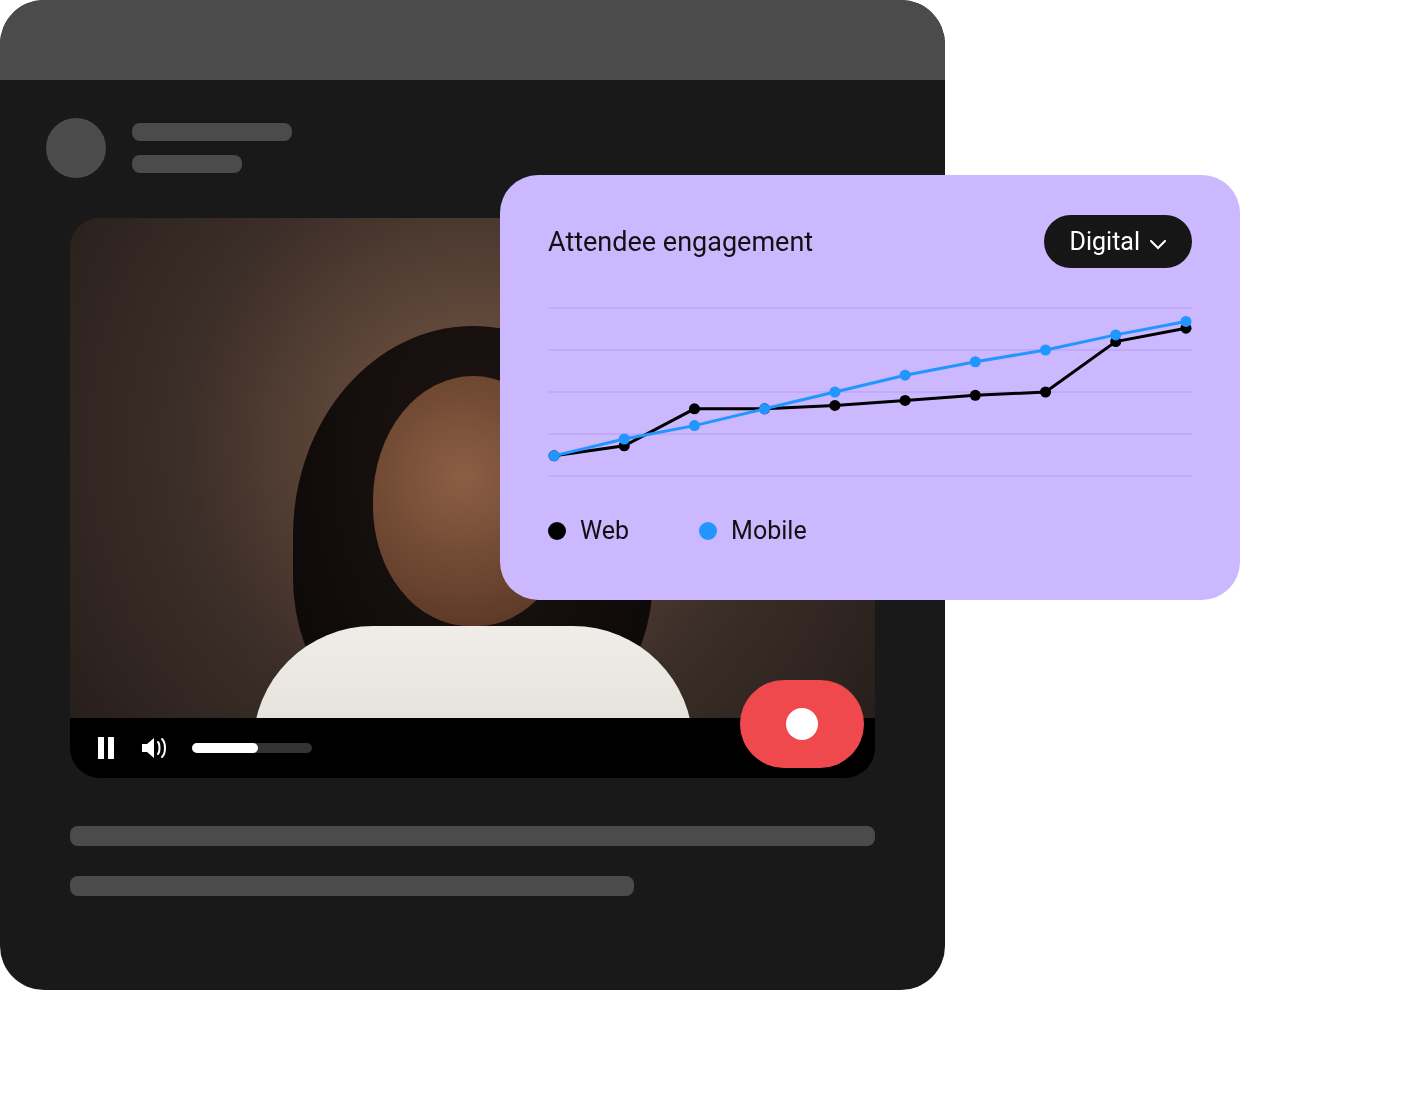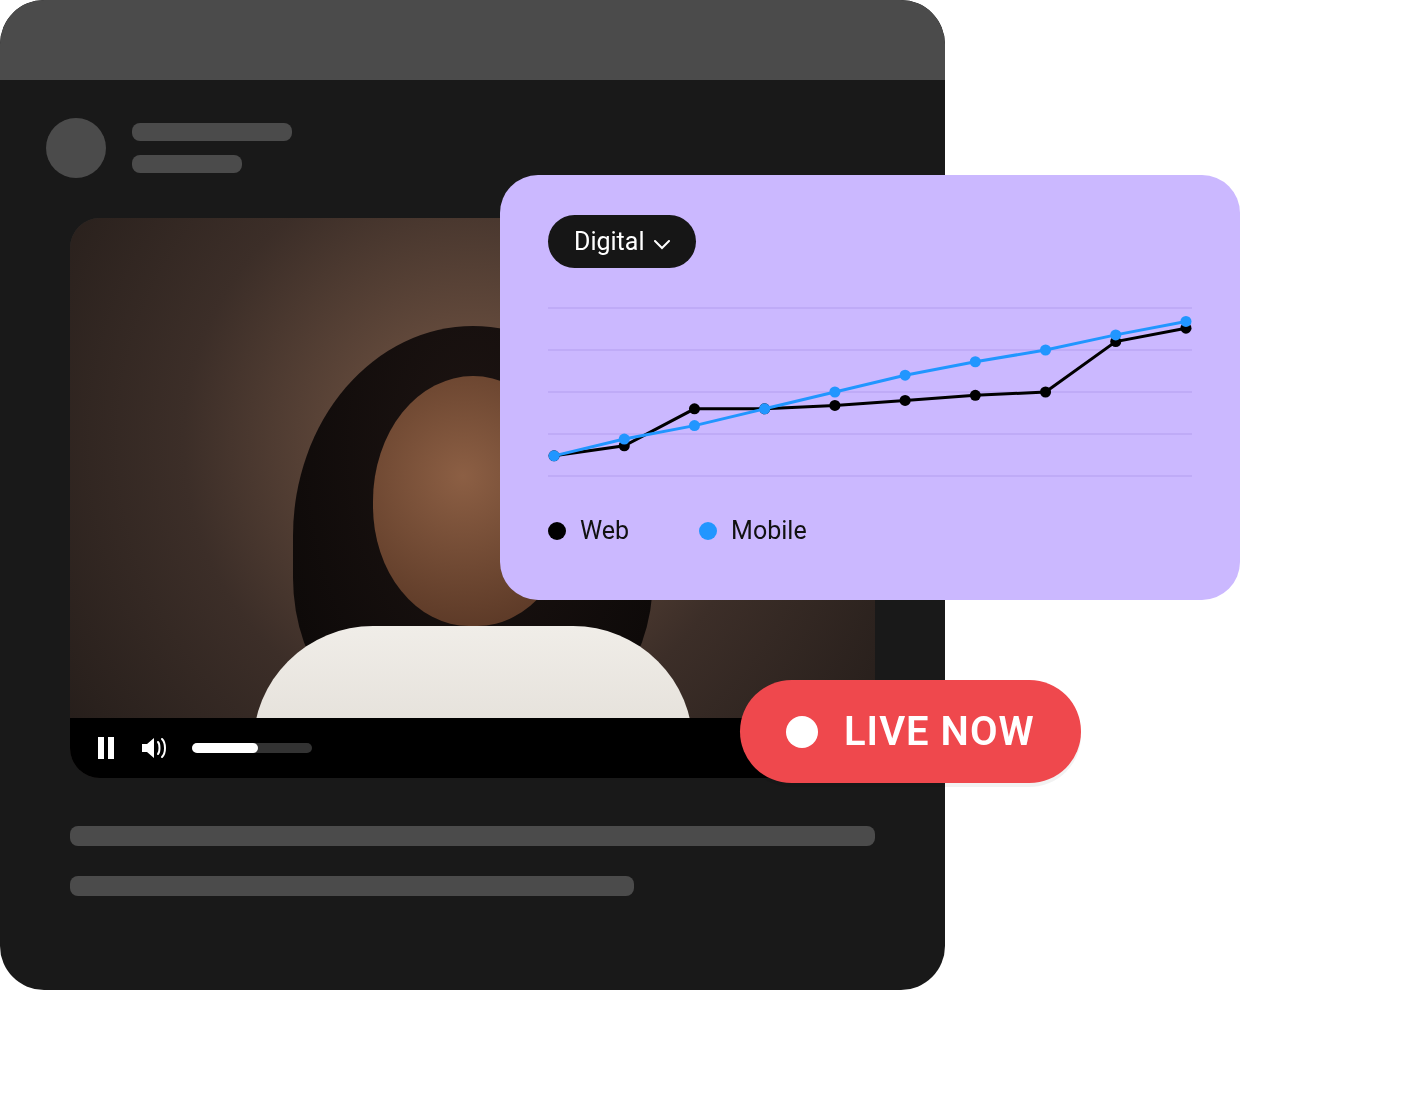--- a/index.html
+++ b/index.html
@@ -183,20 +183,21 @@
   </div>
 
   <div class="card-body-lines">
     <div class="skel body1"></div>
     <div class="skel body2"></div>
   </div>
 </div>
 
 <div class="chart-card">
   <div class="chart-head">
+    <div class="chart-title">Attendee engagement</div>
     <div class="pill">
       <span>Digital</span>
       <span class="chevron">
         <svg width="16" height="10" viewBox="0 0 16 10">
             <path d="M1 1l7 7 7-7" stroke="#fff" stroke-width="2" fill="none" stroke-linecap="round"></path>
           </svg>
       </span>
     </div>
   </div>
 
@@ -239,14 +240,13 @@
     </span>
     <span style="display:flex;align-items:center;gap:14px">
       <span class="dot mobile"></span>
       <span>Mobile</span>
     </span>
   </div>
 </div>
 
 <div class="live-badge">
   <span class="live-dot"></span>
-  <span>LIVE NOW</span>
 </div>
 
 </body></html>

